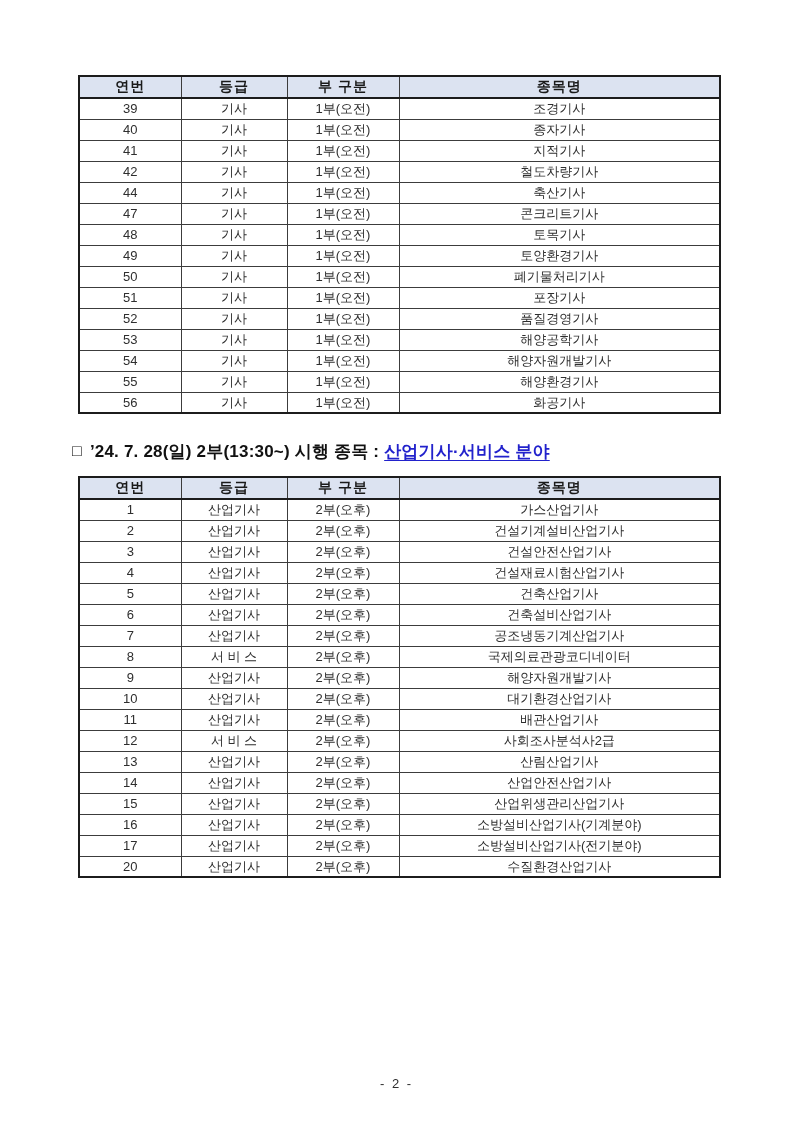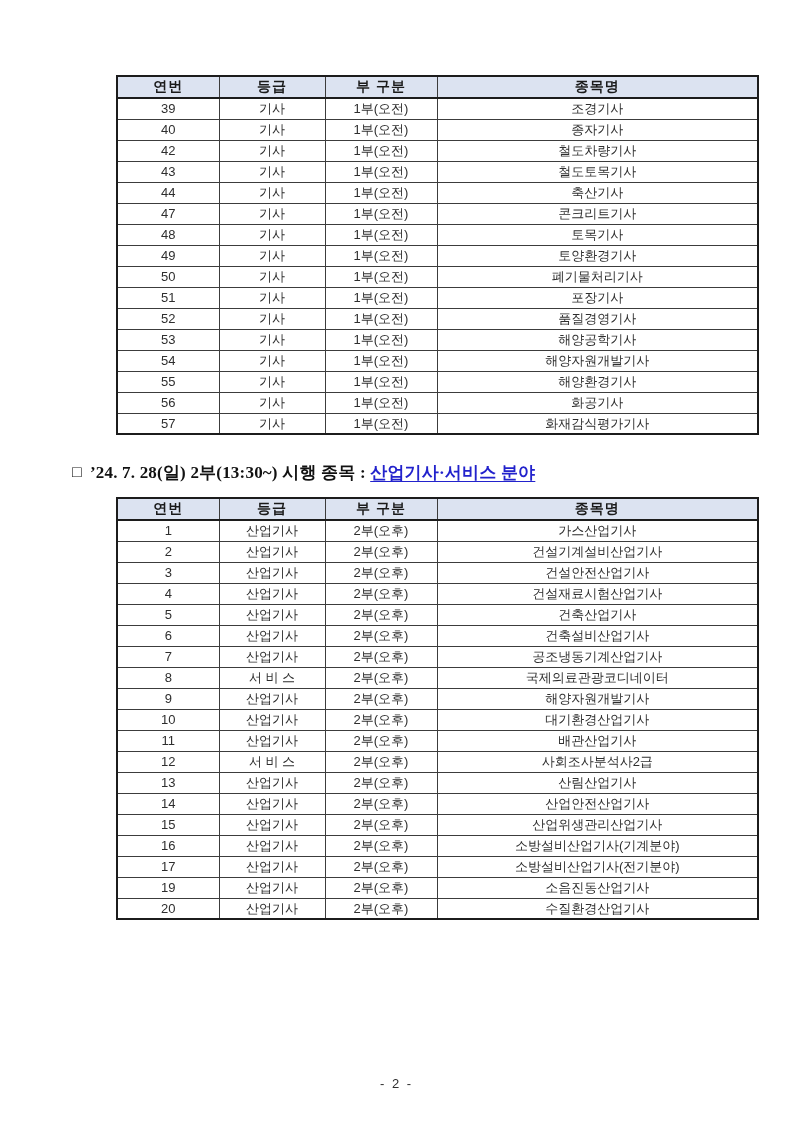--- a/index.html
+++ b/index.html
@@ -19,21 +19,20 @@
     left: 78px;
     top: 75px;
     width: 641px;
   }
 
   table.exam-table {
     width: 641px;
     border-collapse: collapse;
     table-layout: fixed;
     border: 2px solid #1c1c1c;
-    margin-left: 38px;
   }
   table.exam-table col.c1 { width: 102px; }
   table.exam-table col.c2 { width: 106px; }
   table.exam-table col.c3 { width: 112px; }
   table.exam-table col.c4 { width: 321px; }
 
   table.exam-table th {
     background: #dce3f1;
     border-left: 1px solid #3c3c3c;
     border-right: 1px solid #3c3c3c;
@@ -61,21 +60,20 @@
   table.exam-table tr > *:first-child { border-left: none; }
   table.exam-table tr > *:last-child  { border-right: none; }
 
   .section-heading {
     margin: 26px 0 13px -6px;
     font-size: 17px;
     font-weight: bold;
     color: #111111;
     letter-spacing: 0.2px;
     white-space: nowrap;
-    font-family: Liberation Serif, serif;
   }
   .section-heading .bullet {
     display: inline-block;
     font-weight: normal;
     font-size: 16px;
     margin-right: 8px;
     transform: translateY(-1px);
   }
   .section-heading .heading-link {
     color: #2222cc;
@@ -123,32 +121,32 @@
             <td>1부(오전)</td>
             <td>조경기사</td>
           </tr>
           <tr>
             <td>40</td>
             <td>기사</td>
             <td>1부(오전)</td>
             <td>종자기사</td>
           </tr>
           <tr>
+            <td>41</td>
+            <td>기사</td>
+            <td>1부(오전)</td>
+            <td>지적기사</td>
+          </tr>
+          <tr>
             <td>42</td>
             <td>기사</td>
             <td>1부(오전)</td>
             <td>철도차량기사</td>
           </tr>
           <tr>
-            <td>43</td>
-            <td>기사</td>
-            <td>1부(오전)</td>
-            <td>철도토목기사</td>
-          </tr>
-          <tr>
             <td>44</td>
             <td>기사</td>
             <td>1부(오전)</td>
             <td>축산기사</td>
           </tr>
           <tr>
             <td>47</td>
             <td>기사</td>
             <td>1부(오전)</td>
             <td>콘크리트기사</td>
@@ -199,26 +197,20 @@
             <td>55</td>
             <td>기사</td>
             <td>1부(오전)</td>
             <td>해양환경기사</td>
           </tr>
           <tr>
             <td>56</td>
             <td>기사</td>
             <td>1부(오전)</td>
             <td>화공기사</td>
-          </tr>
-          <tr>
-            <td>57</td>
-            <td>기사</td>
-            <td>1부(오전)</td>
-            <td>화재감식평가기사</td>
           </tr>
         </tbody>
     </table>
 
     <div class="section-heading">
       <span class="bullet">□</span><span>’24. 7. 28(일) 2부(13:30~) 시행 종목 : </span><span class="heading-link">산업기사·서비스 분야</span>
     </div>
 
     <table class="exam-table">
       <colgroup>
@@ -332,26 +324,20 @@
             <td>2부(오후)</td>
             <td>소방설비산업기사(기계분야)</td>
           </tr>
           <tr>
             <td>17</td>
             <td>산업기사</td>
             <td>2부(오후)</td>
             <td>소방설비산업기사(전기분야)</td>
           </tr>
           <tr>
-            <td>19</td>
-            <td>산업기사</td>
-            <td>2부(오후)</td>
-            <td>소음진동산업기사</td>
-          </tr>
-          <tr>
             <td>20</td>
             <td>산업기사</td>
             <td>2부(오후)</td>
             <td>수질환경산업기사</td>
           </tr>
         </tbody>
     </table>
 
   </div>
 

